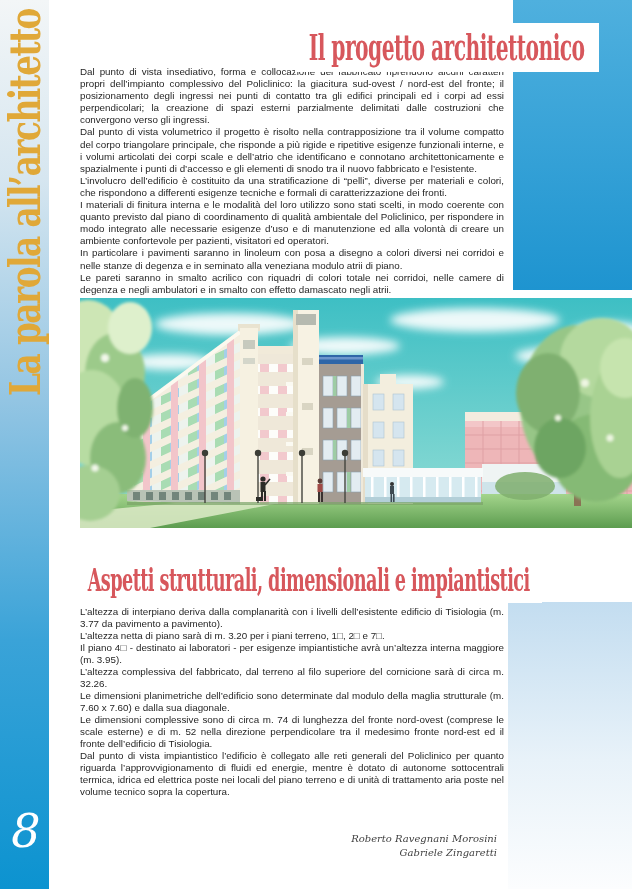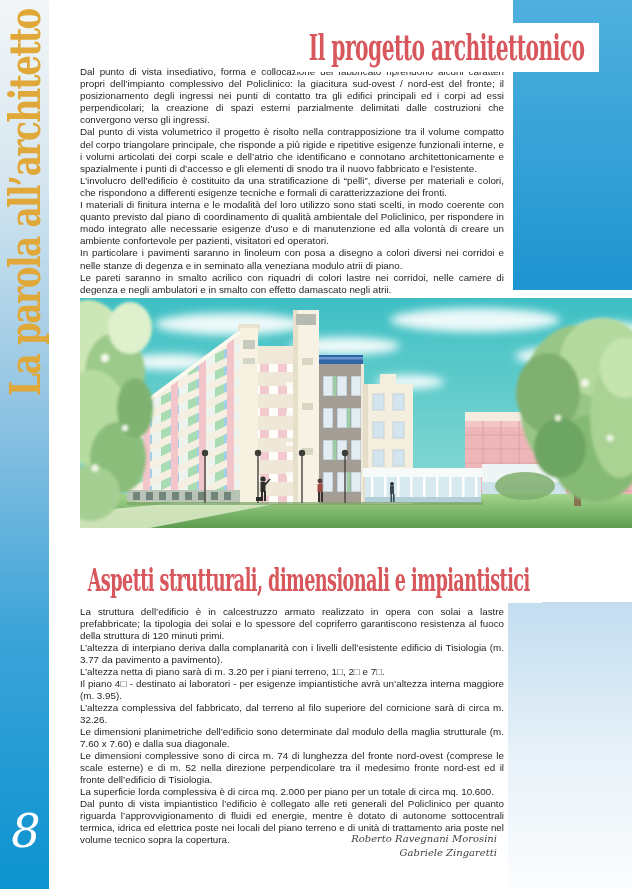--- a/index.html
+++ b/index.html
@@ -78,21 +78,21 @@
 <div class="title-band band-1">
   <span class="section-title">Il progetto architettonico</span>
 </div>
 
 <div class="article" id="article-1">
   <p>Dal punto di vista insediativo, forma e collocazione del fabbricato riprendono alcuni caratteri propri dell’impianto complessivo del Policlinico: la giacitura sud-ovest / nord-est del fronte; il posizionamento degli ingressi nei punti di contatto tra gli edifici principali ed i corpi ad essi perpendicolari; la creazione di spazi esterni parzialmente delimitati dalle costruzioni che convergono verso gli ingressi.</p>
   <p>Dal punto di vista volumetrico il progetto è risolto nella contrapposizione tra il volume compatto del corpo triangolare principale, che risponde a più rigide e ripetitive esigenze funzionali interne, e i volumi articolati dei corpi scale e dell’atrio che identificano e connotano architettonicamente e spazialmente i punti di d’accesso e gli elementi di snodo tra il nuovo fabbricato e l’esistente.</p>
   <p>L’involucro dell’edificio è costituito da una stratificazione di “pelli”, diverse per materiali e colori, che rispondono a differenti esigenze tecniche e formali di caratterizzazione dei fronti.</p>
   <p>I materiali di finitura interna e le modalità del loro utilizzo sono stati scelti, in modo coerente con quanto previsto dal piano di coordinamento di qualità ambientale del Policlinico, per rispondere in modo integrato alle necessarie esigenze d’uso e di manutenzione ed alla volontà di creare un ambiente confortevole per pazienti, visitatori ed operatori.</p>
   <p>In particolare i pavimenti saranno in linoleum con posa a disegno a colori diversi nei corridoi e nelle stanze di degenza e in seminato alla veneziana modulo atrii di piano.</p>
-  <p>Le pareti saranno in smalto acrilico con riquadri di colori lastre nei corridoi, nelle camere di degenza e negli ambulatori e in smalto con effetto damascato negli atrii.</p>
+  <p>Le pareti saranno in smalto acrilico con riquadri di colori totale nei corridoi, nelle camere di degenza e negli ambulatori e in smalto con effetto damascato negli atrii.</p>
 </div>
 
 <div class="illustration" role="img" aria-label="Computer rendering of the new hospital pavilion seen from the lawn: cream building with chequered green-and-blue window bands, pink pilasters, central stair tower, grey wing, entrance canopy, pink block behind, flowering trees at both sides and pedestrians with lampposts on the footpath under a teal sky.">
   <svg width="552" height="230" viewBox="0 0 552 230" xmlns="http://www.w3.org/2000/svg">
     <defs>
       <linearGradient id="skyG" x1="0" y1="0" x2="0" y2="1">
         <stop offset="0" stop-color="#3ebfc4"></stop>
           <stop offset="1" stop-color="#95ded6"></stop>
       </linearGradient>
       <linearGradient id="grassG" x1="0" y1="0" x2="0" y2="1">
@@ -306,27 +306,25 @@
       <ellipse cx="445" cy="188" rx="30" ry="14" fill="#7fae6d" opacity=".85"></ellipse>
     </g>
   </svg>
 </div>
 
 <div class="title-band band-2">
   <span class="section-title">Aspetti strutturali, dimensionali e impiantistici</span>
 </div>
 
 <div class="article" id="article-2">
-  <p>La struttura dell’edificio è in calcestruzzo armato realizzato in opera con solai a lastre prefabbricate; la tipologia dei solai e lo spessore del copriferro garantiscono resistenza al fuoco della struttura di 120 minuti primi.</p>
   <p>L’altezza di interpiano deriva dalla complanarità con i livelli dell’esistente edificio di Tisiologia (m. 3.77 da pavimento a pavimento).</p>
   <p>L’altezza netta di piano sarà di m. 3.20 per i piani terreno, 1□, 2□ e 7□.</p>
   <p>Il piano 4□ - destinato ai laboratori - per esigenze impiantistiche avrà un’altezza interna maggiore (m. 3.95).</p>
   <p>L’altezza complessiva del fabbricato, dal terreno al filo superiore del cornicione sarà di circa m. 32.26.</p>
   <p>Le dimensioni planimetriche dell’edificio sono determinate dal modulo della maglia strutturale (m. 7.60 x 7.60) e dalla sua diagonale.</p>
   <p>Le dimensioni complessive sono di circa m. 74 di lunghezza del fronte nord-ovest (comprese le scale esterne) e di m. 52 nella direzione perpendicolare tra il medesimo fronte nord-est ed il fronte dell’edificio di Tisiologia.</p>
-  <p>La superficie lorda complessiva è di circa mq. 2.000 per piano per un totale di circa mq. 10.600.</p>
   <p>Dal punto di vista impiantistico l’edificio è collegato alle reti generali del Policlinico per quanto riguarda l’approvvigionamento di fluidi ed energie, mentre è dotato di autonome sottocentrali termica, idrica ed elettrica poste nei locali del piano terreno e di unità di trattamento aria poste nel volume tecnico sopra la copertura.</p>
 </div>
 
 <div class="byline">
   <div>Roberto Ravegnani Morosini</div>
   <div>Gabriele Zingaretti</div>
 </div>
 
 </body></html>

